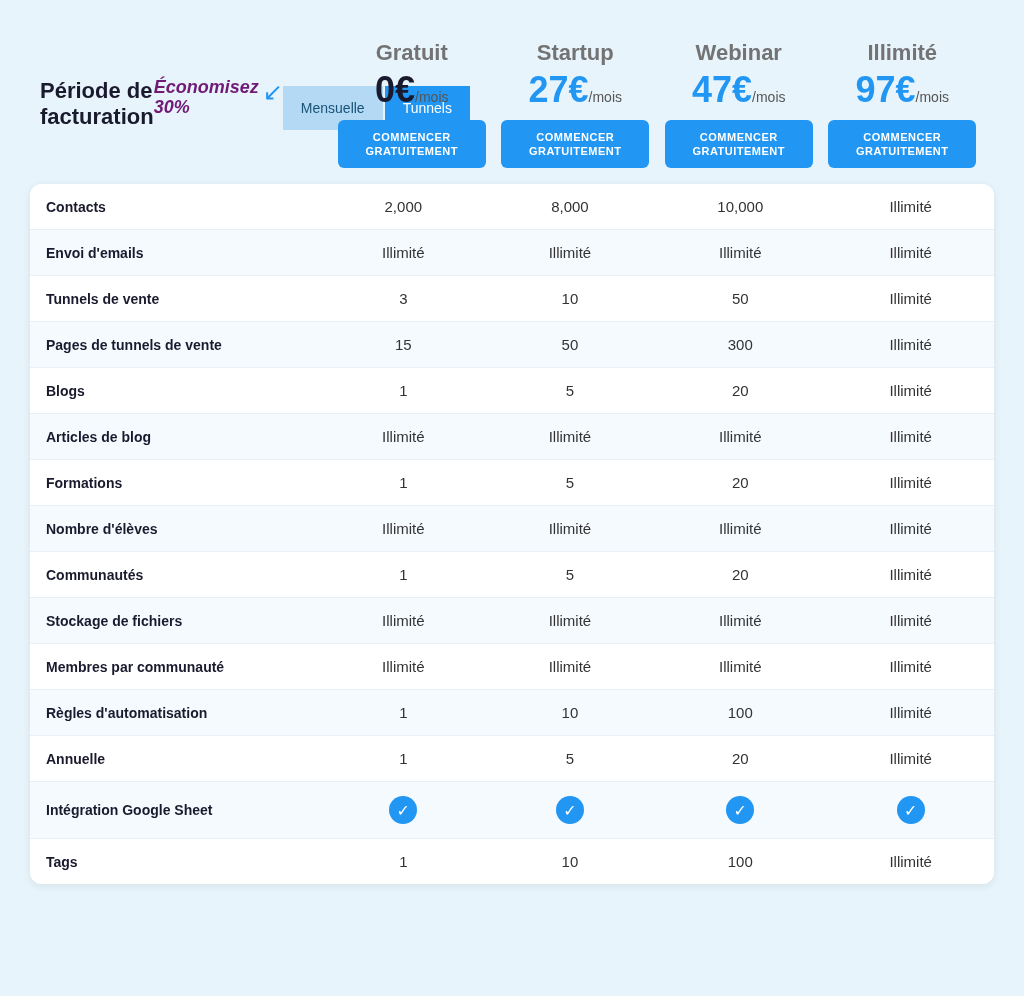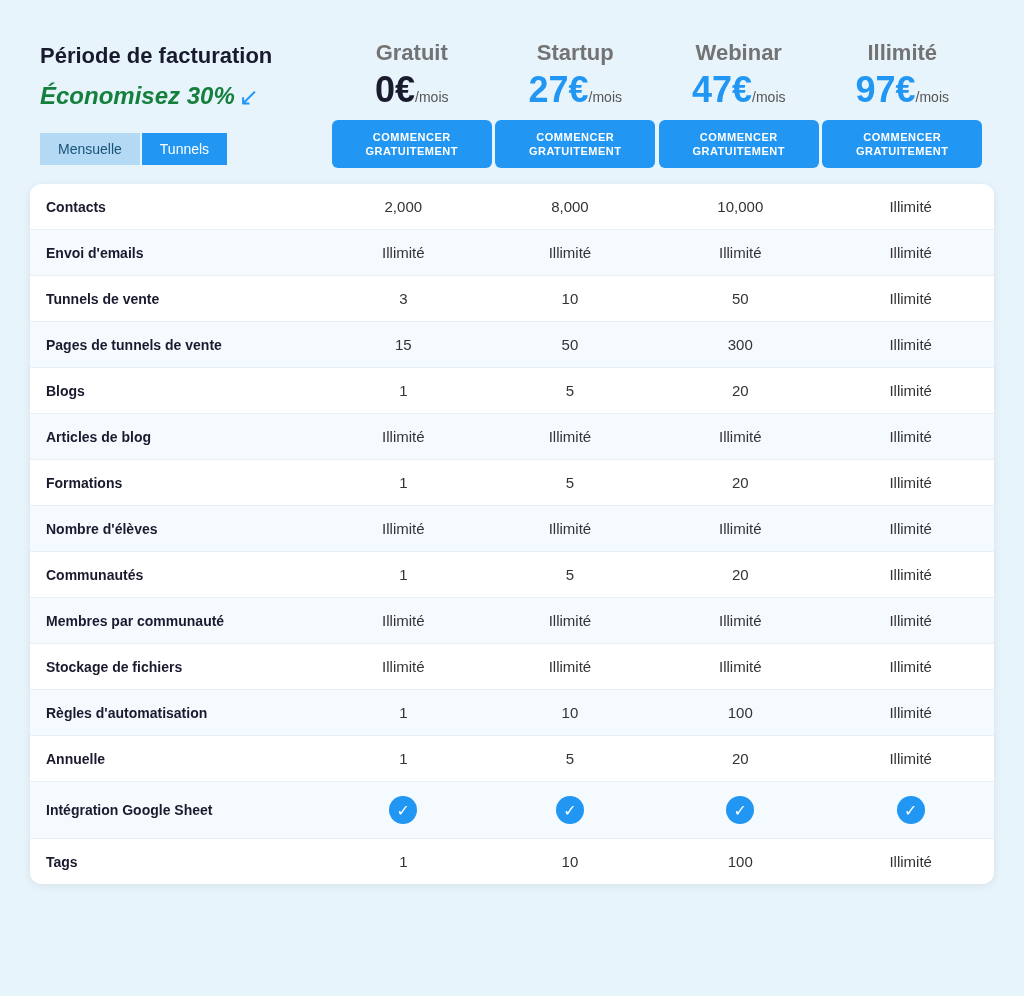--- a/index.html
+++ b/index.html
@@ -16,33 +16,32 @@
     }
     .header-section {
       display: grid;
       grid-template-columns: 290px 1fr 1fr 1fr 1fr;
       align-items: center;
       margin-bottom: 16px;
       padding: 0 10px;
     }
     .billing-section {
       display: flex;
-      flex-direction: column;
-      gap: 14px;
+      gap: 0;
     }
     .billing-title {
       font-size: 22px;
       font-weight: 600;
       color: #1a1a2e;
       line-height: 1.2;
     }
     .economize-badge {
-      color: #15803d;
+      color: #701a75;
       font-style: italic;
-      font-size: 24px;
+      font-size: 18px;
       font-weight: 700;
       line-height: 1.1;
     }
     .billing-arrow {
       color: #2196F3;
       font-size: 24px;
     }
     .toggle-buttons {
       display: flex;
       gap: 2px;
@@ -99,21 +98,21 @@
       background: #2196F3;
       color: white;
       border: none;
       border-radius: 6px;
       padding: 10px 14px;
       font-size: 11px;
       font-weight: 700;
       letter-spacing: 0.5px;
       text-align: center;
       cursor: pointer;
-      width: 160px;
+      width: 148px;
       line-height: 1.3;
     }
     .table-container {
       background: white;
       border-radius: 12px;
       overflow: hidden;
       box-shadow: 0 2px 8px rgba(0,0,0,0.08);
       margin: 0 0px;
     }
     .pricing-table {
@@ -268,28 +267,28 @@
             <td>Illimité</td>
           </tr>
           <tr>
             <td>Communautés</td>
             <td>1</td>
             <td>5</td>
             <td>20</td>
             <td>Illimité</td>
           </tr>
           <tr>
+            <td>Stockage de fichiers</td>
+            <td>Illimité</td>
+            <td>Illimité</td>
+            <td>Illimité</td>
+            <td>Illimité</td>
+          </tr>
+          <tr>
             <td>Membres par communauté</td>
-            <td>Illimité</td>
-            <td>Illimité</td>
-            <td>Illimité</td>
-            <td>Illimité</td>
-          </tr>
-          <tr>
-            <td>Stockage de fichiers</td>
             <td>Illimité</td>
             <td>Illimité</td>
             <td>Illimité</td>
             <td>Illimité</td>
           </tr>
           <tr>
             <td>Règles d'automatisation</td>
             <td>1</td>
             <td>10</td>
             <td>100</td>

